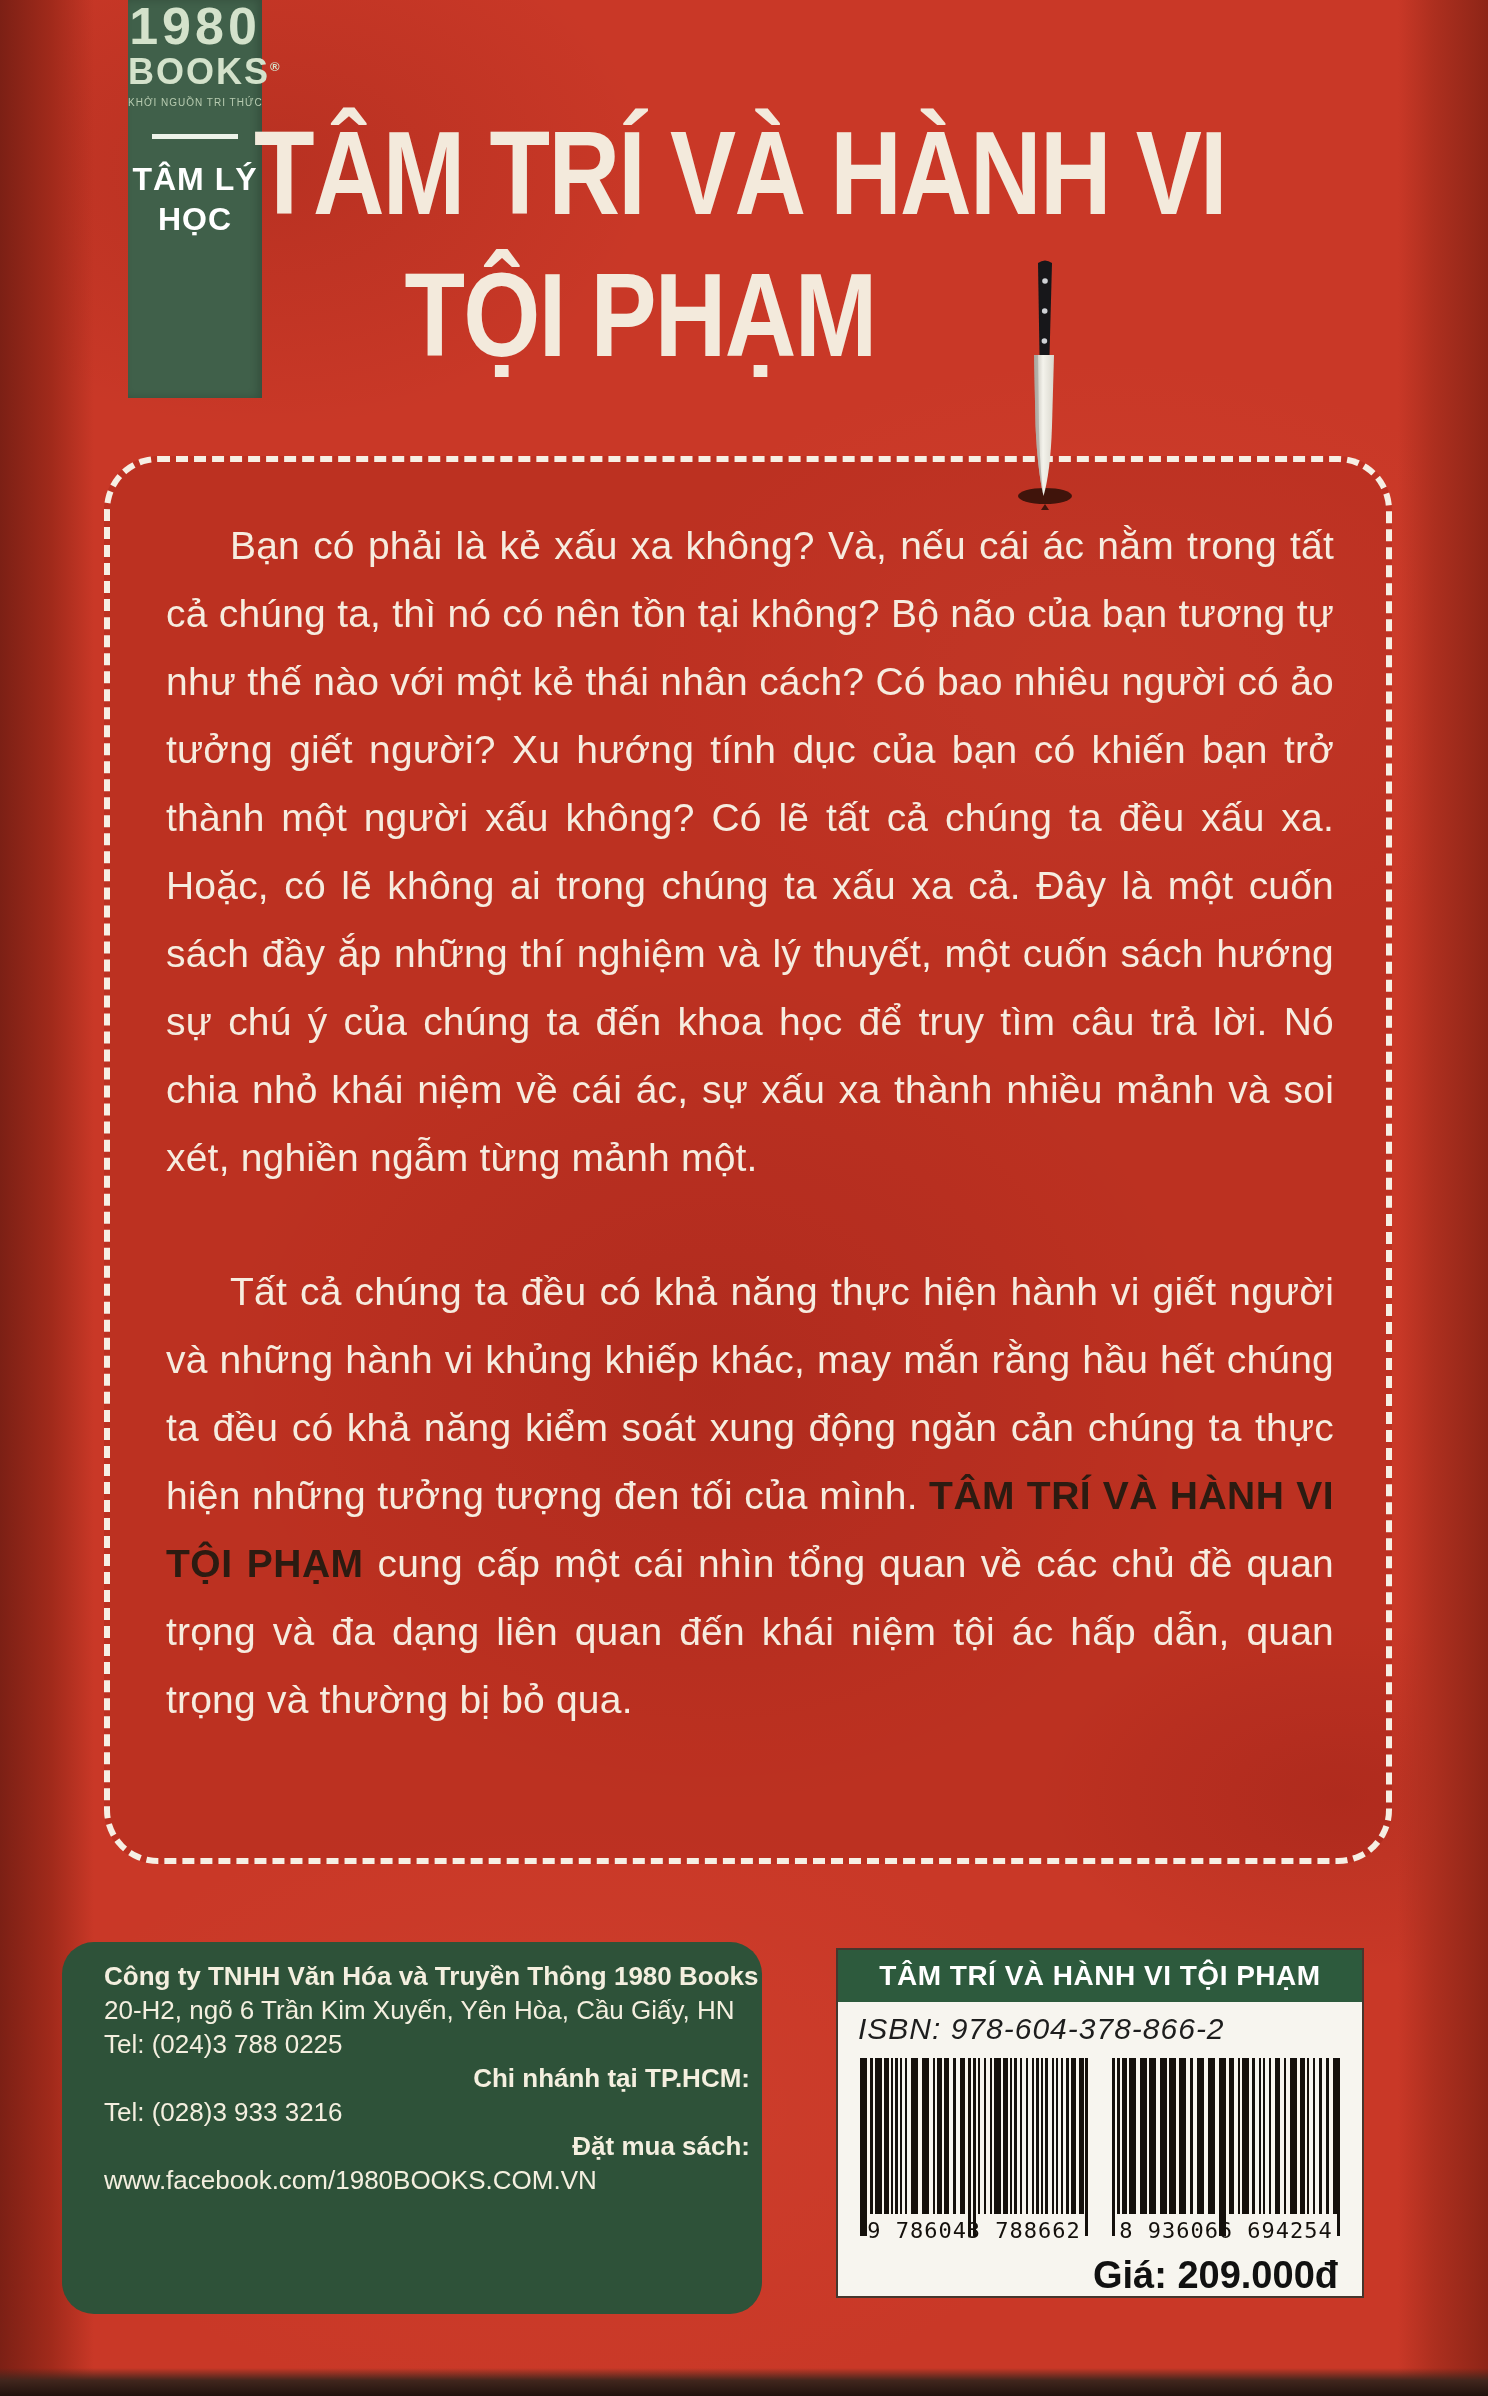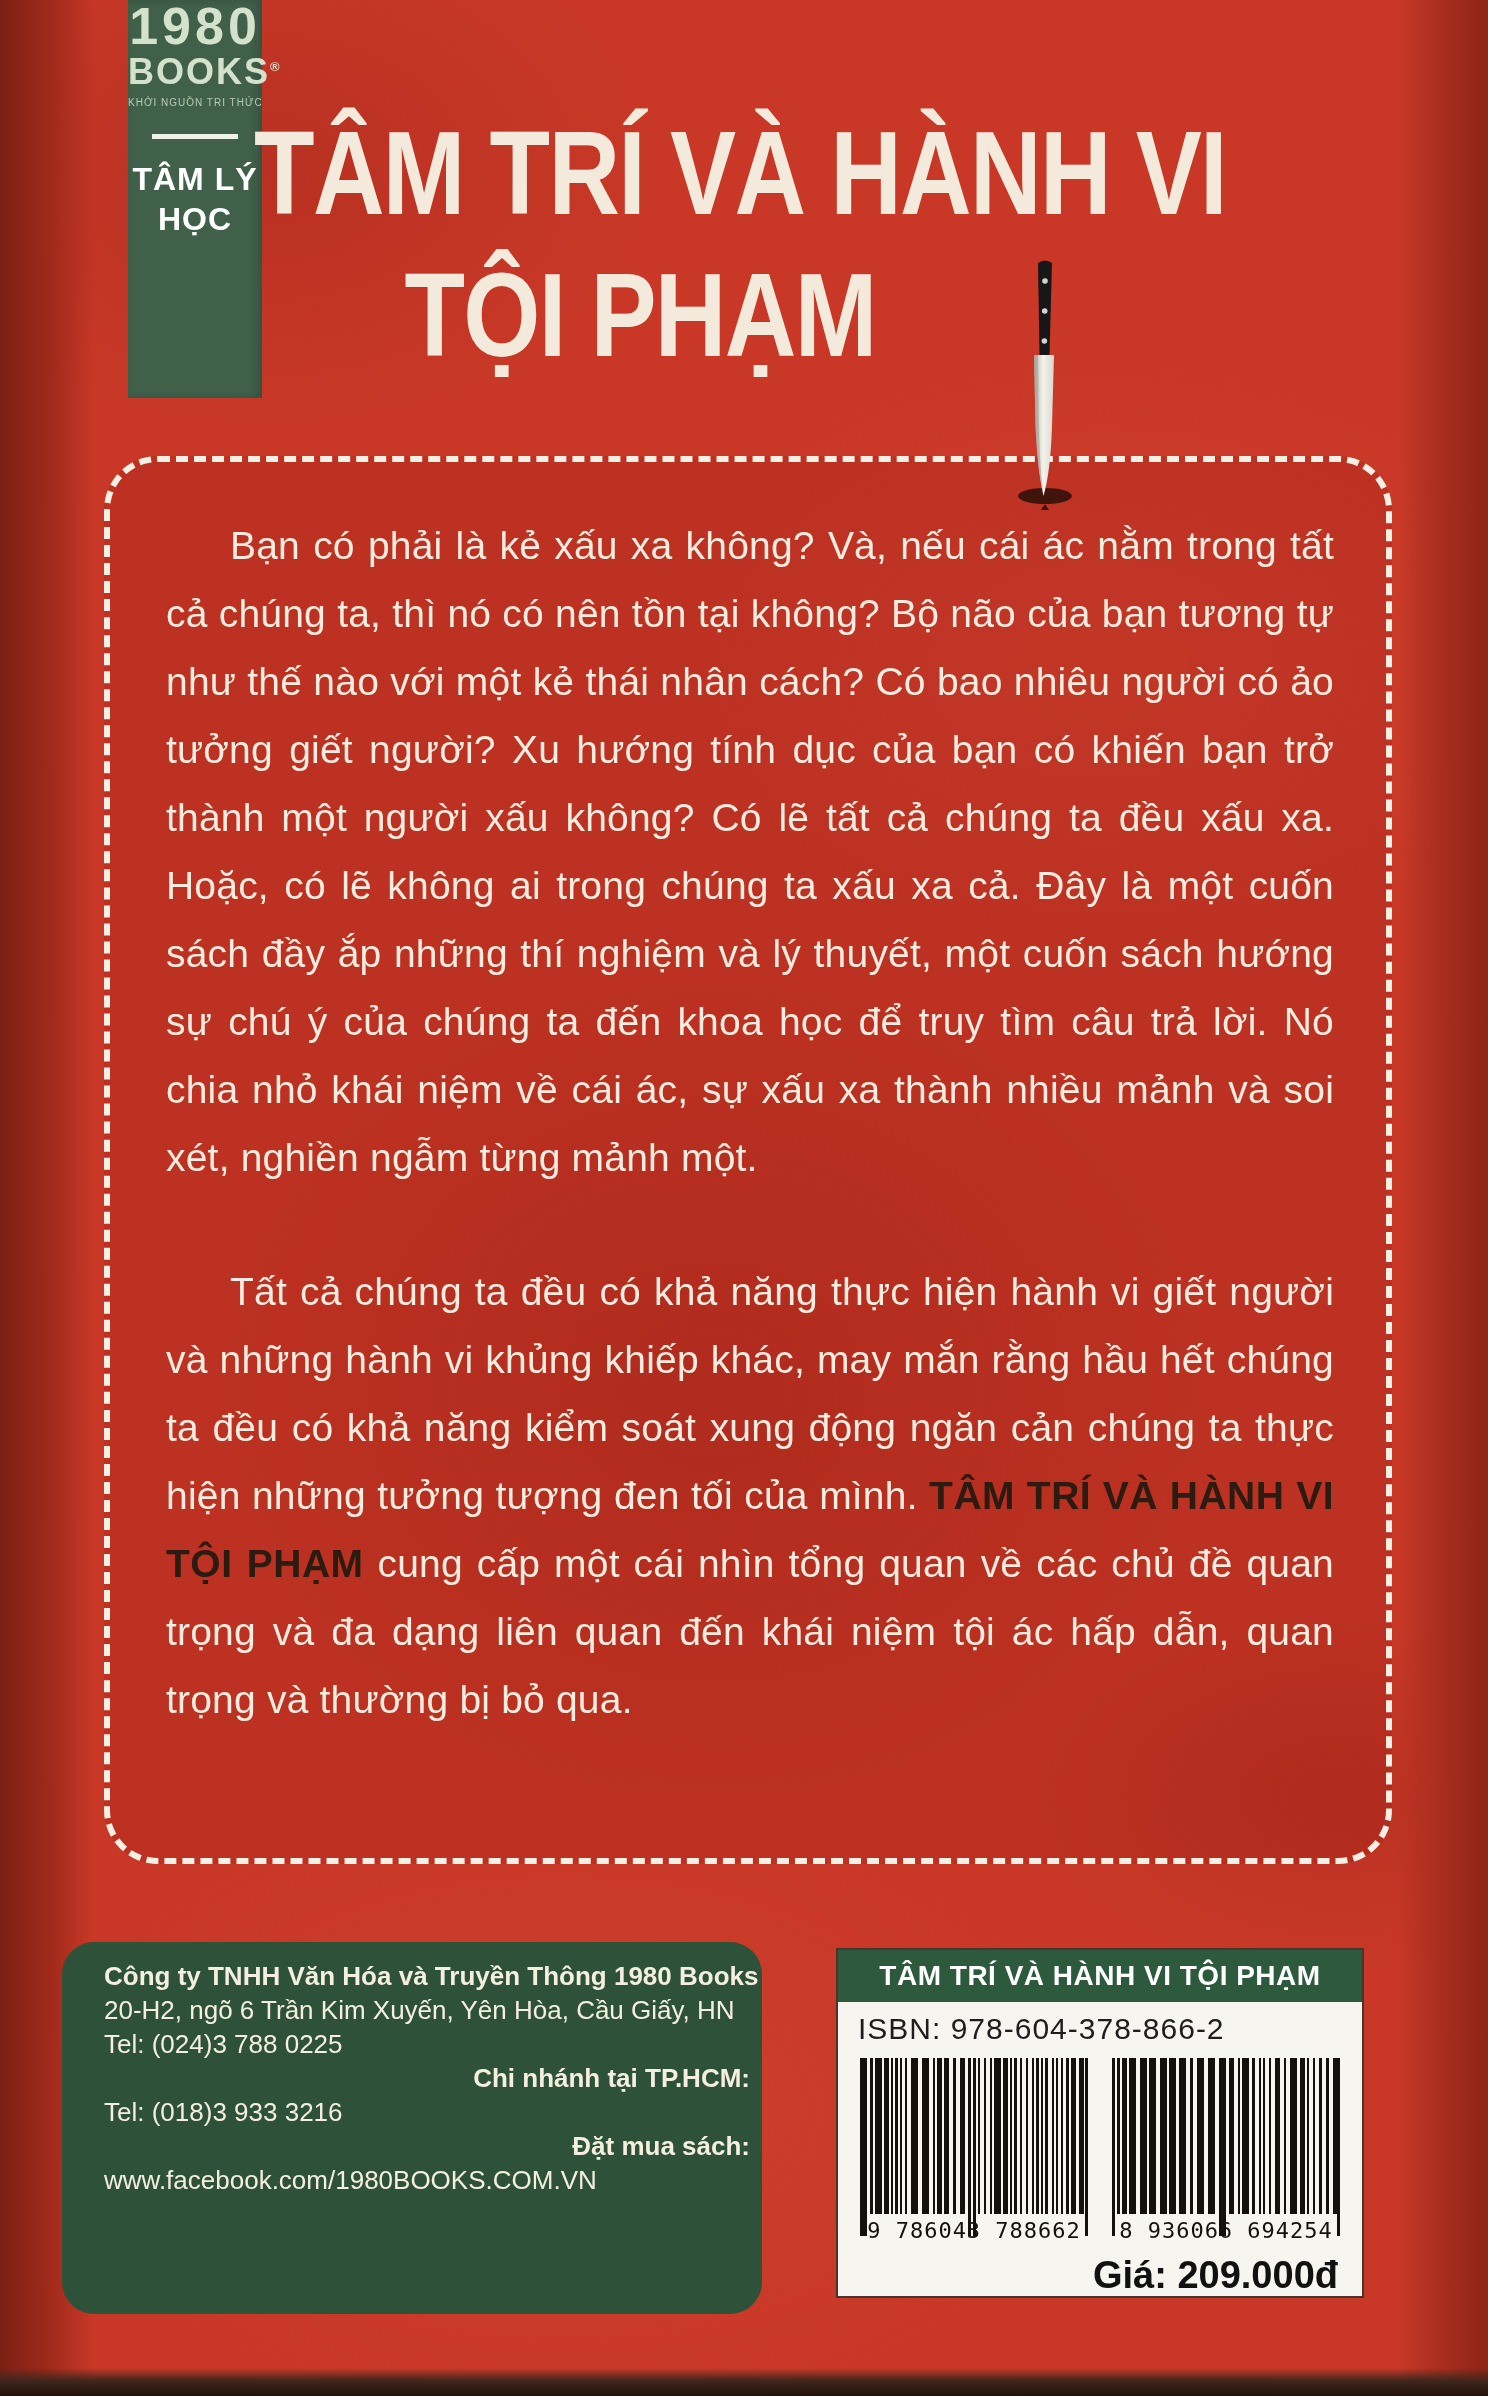--- a/index.html
+++ b/index.html
@@ -73,21 +73,21 @@
   .footer-box div{font-size:26px;line-height:34px;white-space:nowrap;}
   .footer-box .b{font-weight:bold;text-align:right;}
 
   
   .panel{
     position:absolute;left:836px;top:1948px;width:528px;height:350px;z-index:2;
     background:#f7f5ef;border:2px solid #46362d;box-sizing:border-box;
   }
   .panel-header{height:52px;line-height:52px;background:#2d5a3d;color:#ffffff;
     text-align:center;font-size:28px;font-weight:bold;letter-spacing:.5px;white-space:nowrap;}
-  .isbn{padding:10px 0 0 20px;font-size:30px;color:#1d1d1d;letter-spacing:1px;}
+  .isbn{padding:10px 0 0 20px;font-size:30px;color:#1d1d1d;letter-spacing:1px;font-style:italic;}
   .codes{display:flex;gap:24px;padding:12px 22px 0 22px;}
   .barcode{position:relative;flex:1;height:186px;}
   .bars{position:absolute;left:0;right:0;top:0;bottom:30px;}
   .bars i{position:absolute;top:0;bottom:0;background:#14100c;}
   .bars i.g{bottom:-22px;}
   .bc-num{position:absolute;left:0;right:0;bottom:-2px;height:28px;text-align:center;
     font-family:"DejaVu Sans Mono",monospace;font-size:22px;color:#14100c;letter-spacing:1px;white-space:nowrap;}
   .price{text-align:right;padding:10px 24px 0 0;font-size:38px;color:#111111;font-weight:600;}
 </style>
 </head>
@@ -135,21 +135,21 @@
   <div class="blurb-box">
     <p>Bạn có phải là kẻ xấu xa không? Và, nếu cái ác nằm trong tất cả chúng ta, thì nó có nên tồn tại không? Bộ não của bạn tương tự như thế nào với một kẻ thái nhân cách? Có bao nhiêu người có ảo tưởng giết người? Xu hướng tính dục của bạn có khiến bạn trở thành một người xấu không? Có lẽ tất cả chúng ta đều xấu xa. Hoặc, có lẽ không ai trong chúng ta xấu xa cả. Đây là một cuốn sách đầy ắp những thí nghiệm và lý thuyết, một cuốn sách hướng sự chú ý của chúng ta đến khoa học để truy tìm câu trả lời. Nó chia nhỏ khái niệm về cái ác, sự xấu xa thành nhiều mảnh và soi xét, nghiền ngẫm từng mảnh một.</p>
     <p><span>Tất cả chúng ta đều có khả năng thực hiện hành vi giết người và những hành vi khủng khiếp khác, may mắn rằng hầu hết chúng ta đều có khả năng kiểm soát xung động ngăn cản chúng ta thực hiện những tưởng tượng đen tối của mình. </span><span class="hl">TÂM TRÍ VÀ HÀNH VI TỘI PHẠM</span><span> cung cấp một cái nhìn tổng quan về các chủ đề quan trọng và đa dạng liên quan đến khái niệm tội ác hấp dẫn, quan trọng và thường bị bỏ qua.</span></p>
   </div>
 
   <div class="footer-box">
     <div class="b">Công ty TNHH Văn Hóa và Truyền Thông 1980 Books</div>
     <div>20-H2, ngõ 6 Trần Kim Xuyến, Yên Hòa, Cầu Giấy, HN</div>
     <div>Tel: (024)3 788 0225</div>
     <div class="b">Chi nhánh tại TP.HCM:</div>
-    <div>Tel: (018)3 933 3216</div>
+    <div>Tel: (028)3 933 3216</div>
     <div class="b">Đặt mua sách:</div>
     <div>www.facebook.com/1980BOOKS.COM.VN</div>
   </div>
 
   <div class="panel">
     <div class="panel-header">TÂM TRÍ VÀ HÀNH VI TỘI PHẠM</div>
     <div class="isbn">ISBN: 978-604-378-866-2</div>
     <div class="codes">
       <div class="barcode">
         <div class="bars">

